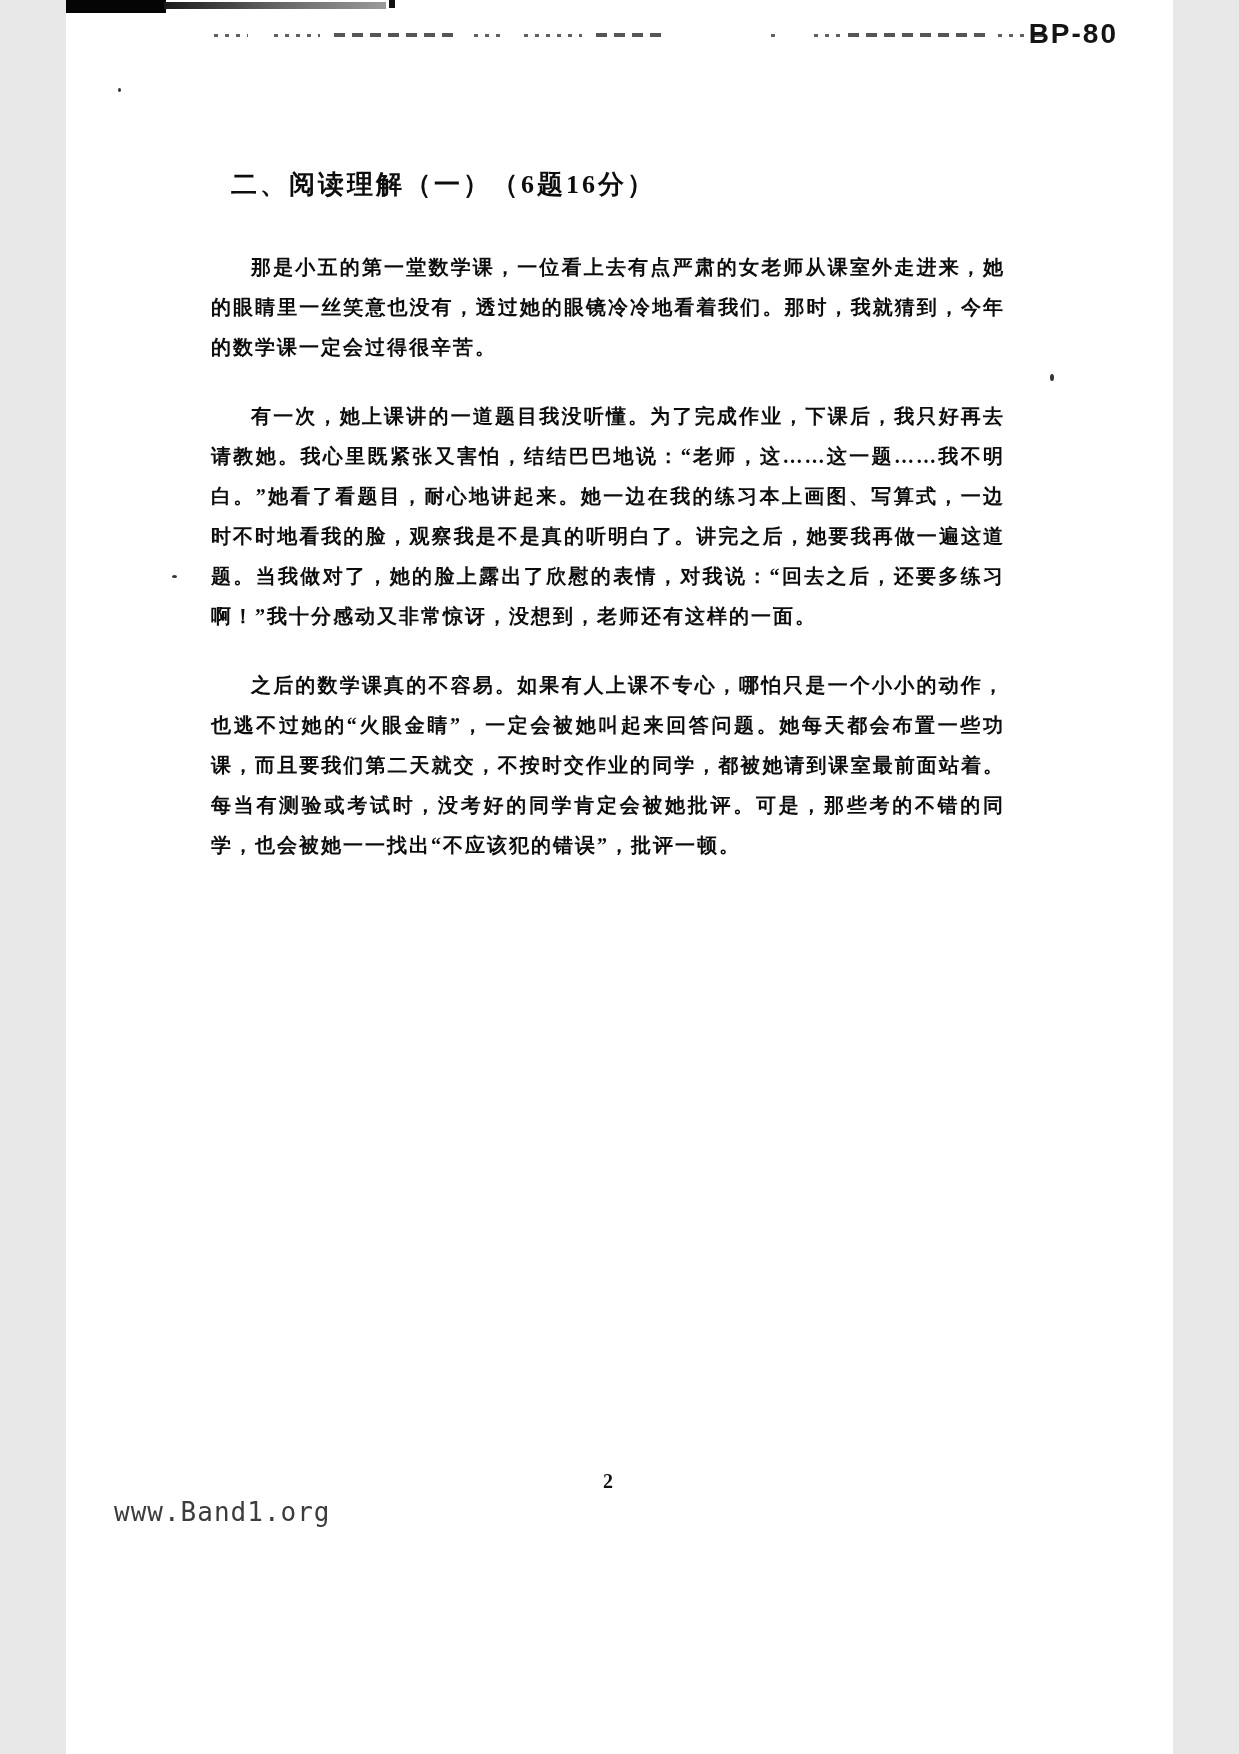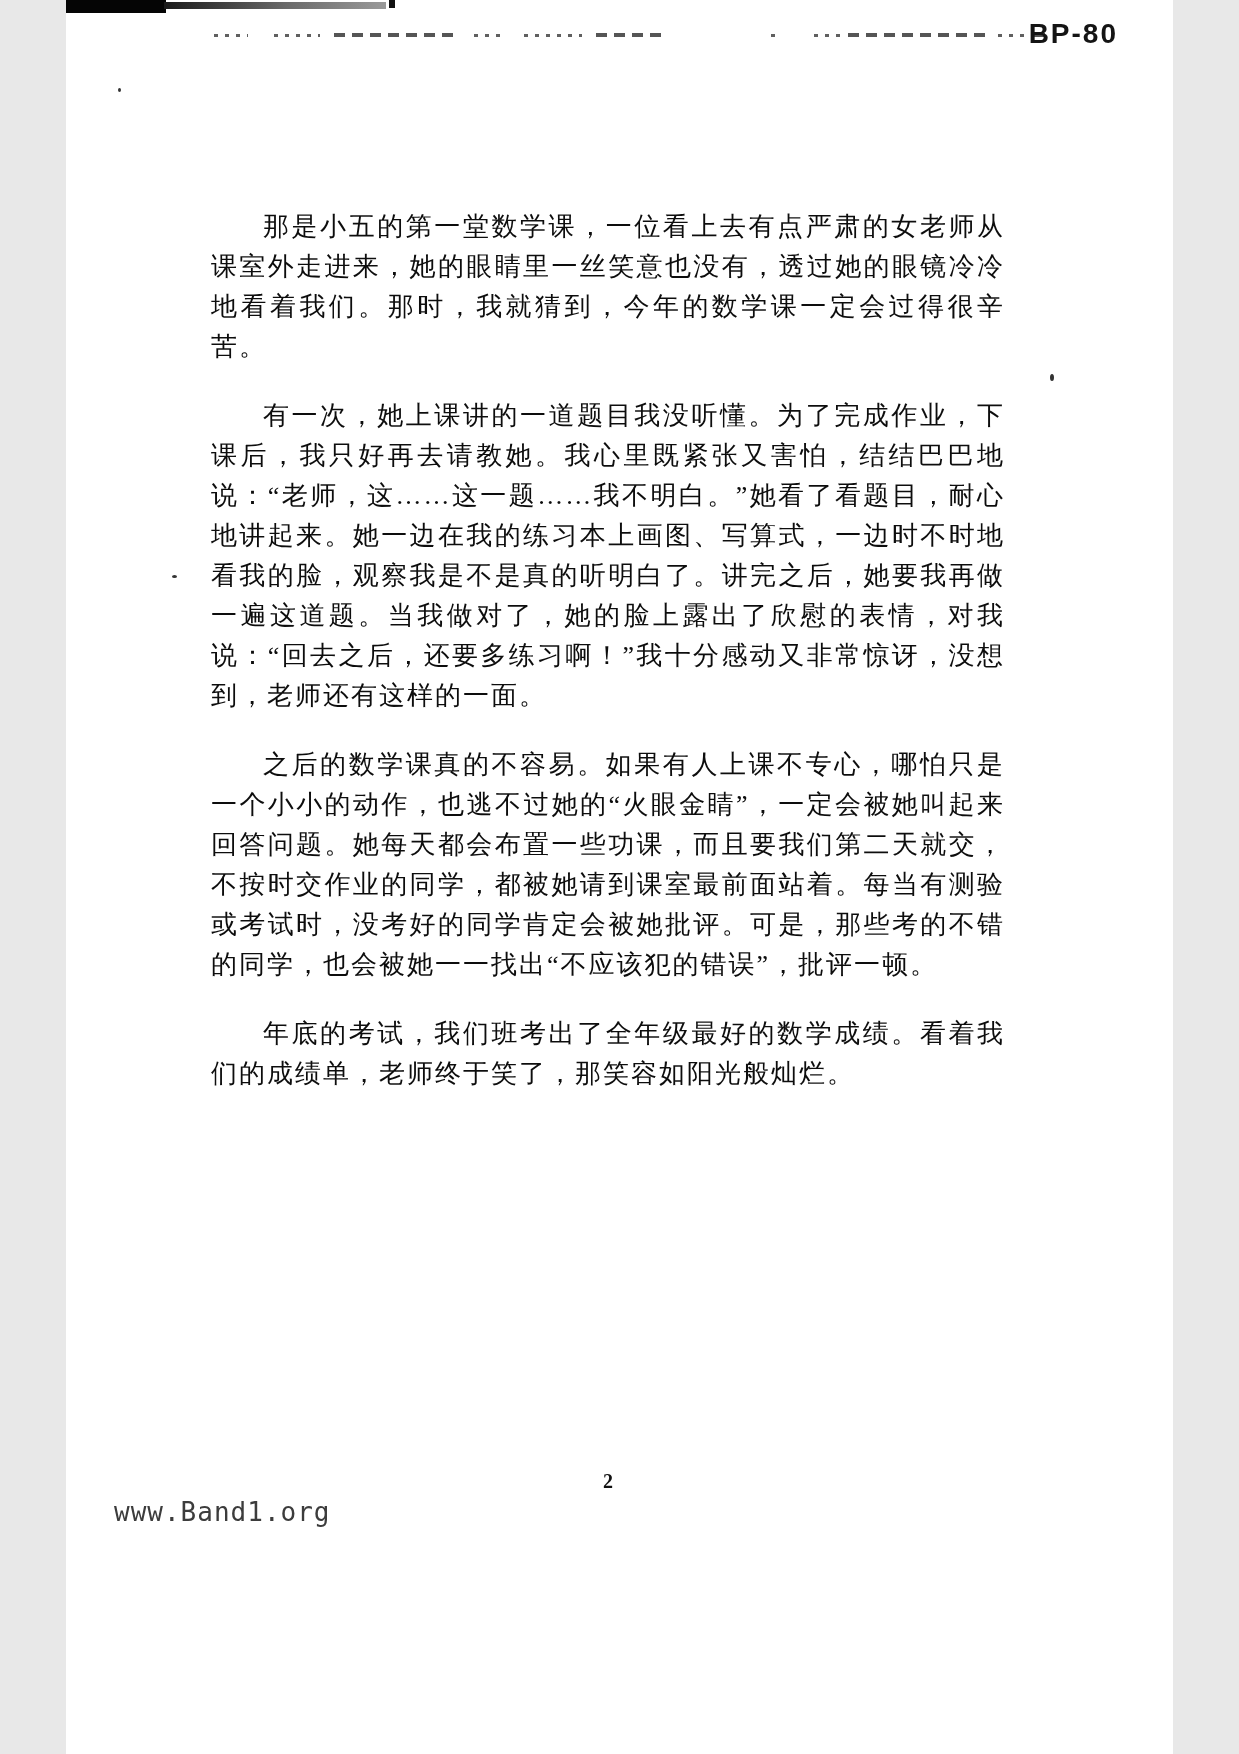--- a/index.html
+++ b/index.html
@@ -66,21 +66,21 @@
     white-space: nowrap;
   }
   .instruction {
     margin: 0 0 0 56px;
     font-size: 25px; font-weight: 600;
     letter-spacing: 2px; line-height: 40px;
   }
   .para {
     margin: 29px 0 0 0;
     text-indent: 2em;
-    font-size: 26px; font-weight: 400;
+    font-size: 20px; font-weight: 700;
     letter-spacing: 2px;
     line-height: 40px;
     text-align: justify;
   }
   .para.first { margin-top: 42px; }
 
   
   .page-number {
     position: absolute; left: 145px; top: 1470px;
     width: 794px; text-align: center;
@@ -115,23 +115,23 @@
     <span class="dash-seg" style="left:968px; width:16px"></span>
   </div>
 
   <div class="speck" style="left:984px; top:374px; width:4px; height:7px;"></div>
   <div class="speck" style="left:106px; top:575px; width:5px; height:3px;"></div>
   <div class="speck" style="left:52px;  top:88px;  width:3px; height:4px;"></div>
 
   <div class="doc-code">BP-80</div>
 
   <div class="content">
+    <h2 class="section-title">二、阅读理解（一）（6题16分）</h2>
 
     <p class="para first">那是小五的第一堂数学课，一位看上去有点严肃的女老师从课室外走进来，她的眼睛里一丝笑意也没有，透过她的眼镜冷冷地看着我们。那时，我就猜到，今年的数学课一定会过得很辛苦。</p>
     <p class="para">有一次，她上课讲的一道题目我没听懂。为了完成作业，下课后，我只好再去请教她。我心里既紧张又害怕，结结巴巴地说：“老师，这……这一题……我不明白。”她看了看题目，耐心地讲起来。她一边在我的练习本上画图、写算式，一边时不时地看我的脸，观察我是不是真的听明白了。讲完之后，她要我再做一遍这道题。当我做对了，她的脸上露出了欣慰的表情，对我说：“回去之后，还要多练习啊！”我十分感动又非常惊讶，没想到，老师还有这样的一面。</p>
     <p class="para">之后的数学课真的不容易。如果有人上课不专心，哪怕只是一个小小的动作，也逃不过她的“火眼金睛”，一定会被她叫起来回答问题。她每天都会布置一些功课，而且要我们第二天就交，不按时交作业的同学，都被她请到课室最前面站着。每当有测验或考试时，没考好的同学肯定会被她批评。可是，那些考的不错的同学，也会被她一一找出“不应该犯的错误”，批评一顿。</p>
-    <p class="para">年底的考试，我们班考出了全年级最好的数学成绩。看着我们的成绩单，老师终于笑了，那笑容如阳光般灿烂。</p>
   </div>
 
   <div class="page-number">2</div>
   <div class="watermark">www.Band1.org</div>
 
 </div>
 
 </body></html>

